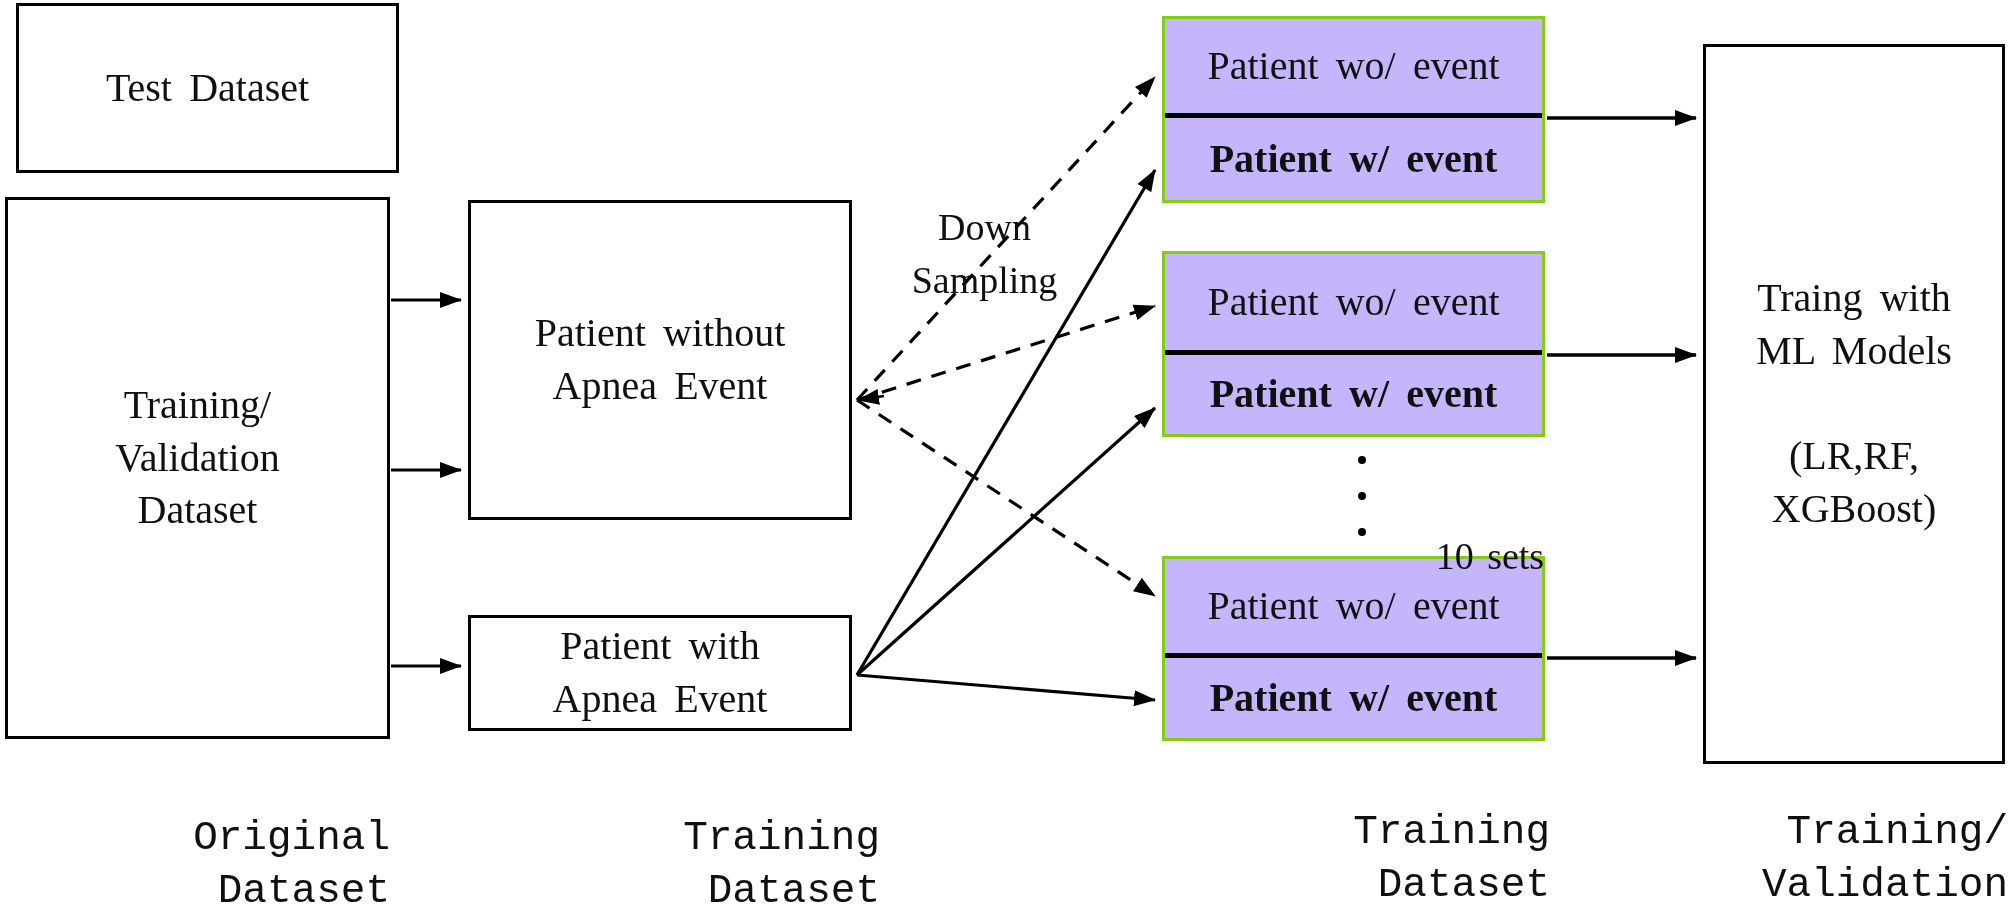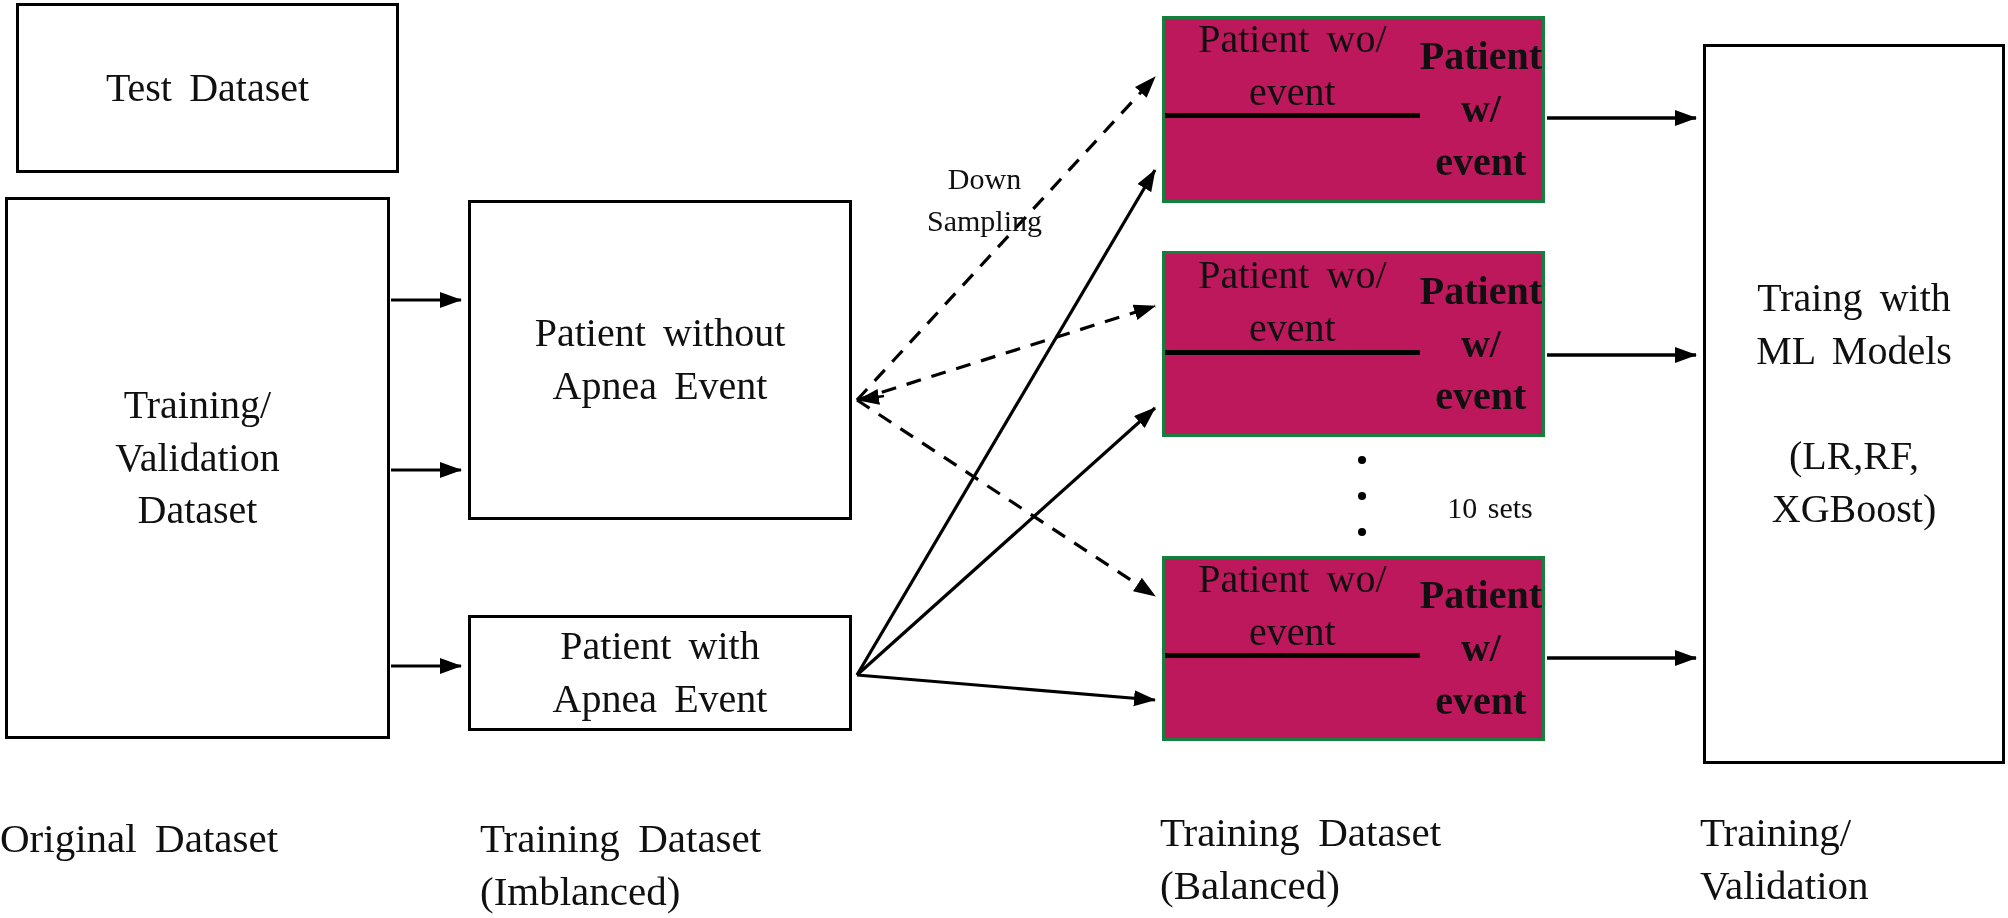--- a/index.html
+++ b/index.html
@@ -23,50 +23,52 @@
     text-align: center;
   }
   .box-label {
     font-size: 40px;
     line-height: 1.32;
     white-space: pre-line;
     word-spacing: 0.18em;
   }
   .pair {
     position: absolute;
-    border: 3px solid #15803d;
-    background: #be185d;
+    border: 3px solid #84cc16;
+    background: #c4b5fd;
     box-sizing: border-box;
     display: flex;
-    flex-direction: row;
+    flex-direction: column;
   }
   .pair .cell {
     display: flex;
     align-items: center;
     justify-content: center;
     text-align: center;
     box-sizing: border-box;
   }
   .pair .cell.top { border-bottom: 5px solid #000000; }
   .pair .cell.bottom { flex: 1; font-weight: bold; }
   .floating-label {
     position: absolute;
     text-align: center;
-    font-size: 30px;
+    font-size: 38px;
     line-height: 1.4;
     white-space: pre-line;
     word-spacing: 0.1em;
+    margin-top: 43px;
   }
   .caption {
     position: absolute;
-    text-align: left;
+    text-align: right;
     font-size: 41px;
     line-height: 1.3;
     white-space: pre-line;
     word-spacing: 0.2em;
+    font-family: Liberation Mono, monospace;
   }
   .vdots {
     position: absolute;
     display: flex;
     flex-direction: column;
     justify-content: space-between;
     align-items: center;
   }
   .vdots .dot {
     width: 8px;

